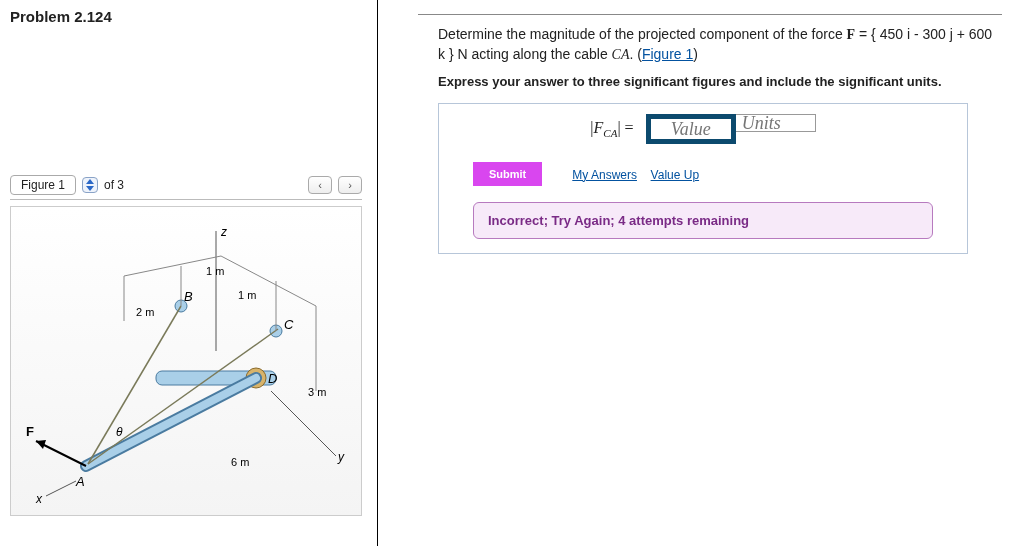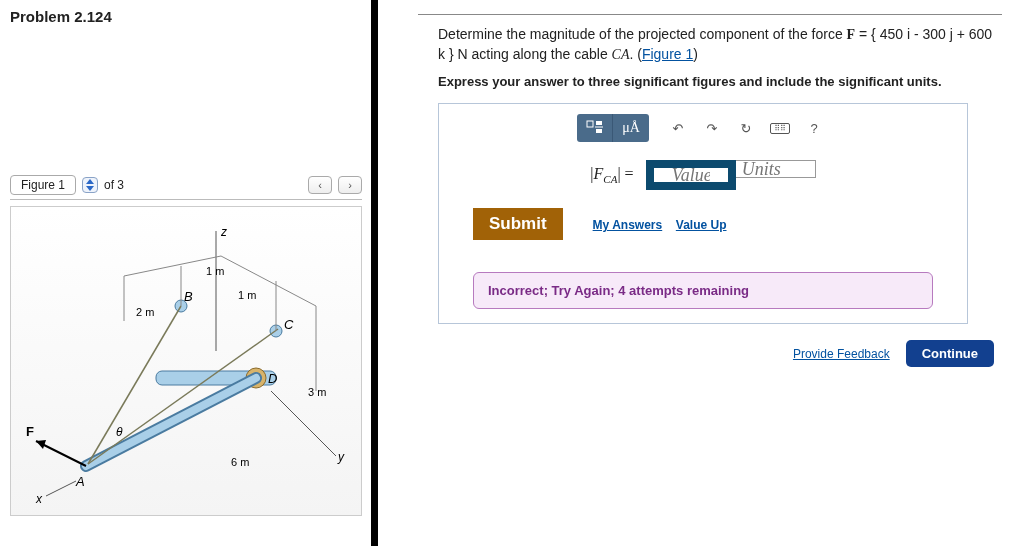--- a/index.html
+++ b/index.html
@@ -13,21 +13,21 @@
     height: 546px;
     overflow: hidden;
   }
   .split {
     display: flex;
     width: 1022px;
     height: 546px;
   }
   .left-pane {
     width: 378px;
-    border-right: 7px solid #000000;
+    border-right: 1px solid #000000;
     padding: 8px 10px;
     position: relative;
   }
   .right-pane {
     flex: 1;
     padding: 14px 20px 10px 40px;
     position: relative;
   }
   .problem-title {
     font-size: 15px;
@@ -106,40 +106,40 @@
   }
   .answer-row{
     display:flex;align-items:center;justify-content:center;
     padding:10px 0 12px 0; gap:12px;
   }
   .answer-label{
     font-family:"Times New Roman",serif; font-size:16px;
   }
   .input-combo{display:flex;}
   .val-input{
-    width:90px;height:30px;border:8px solid #0c4a6e;
+    width:90px;height:30px;border:5px solid #0c4a6e;
     font-style:italic;font-family:"Times New Roman",serif;
-    font-size:18px;color:#888;padding:0 18px;
+    font-size:18px;color:#888;padding:0 4px;text-align:center;
   }
   .unit-input{
     width:80px;height:18px;border:1px solid #999;border-left:none;
     font-style:italic;font-family:"Times New Roman",serif;
     font-size:18px;color:#888;padding:0 6px;background:#fff;
   }
   .submit-row{
     display:flex;align-items:center;gap:30px;
     padding:6px 0 6px 34px;
   }
   .submit-btn{
-    background:#a16207;color:#fff;font-weight:bold;
-    border:none;padding:6px 16px;font-size:17px;cursor:pointer;
-  }
-  .link-row a{color:#0352a0;text-decoration:underline;margin-right:10px;font-size:12px;cursor:pointer;font-weight:bold;}
+    background:#d946ef;color:#fff;font-weight:bold;
+    border:none;padding:6px 16px;font-size:11px;cursor:pointer;
+  }
+  .link-row a{color:#0352a0;text-decoration:underline;margin-right:10px;font-size:12px;cursor:pointer;font-weight:normal;}
   .feedback{
-    margin:26px 34px 14px 34px;
+    margin:10px 34px 14px 34px;
     border:1px solid #b77abf;border-radius:6px;
     background:#f7eaf9;color:#7a2b86;font-weight:bold;
     padding:10px 14px;font-size:13px;
   }
   .bottom-row{
     display:flex;justify-content:flex-end;align-items:center;
     gap:16px;margin:16px 8px 0 0;
   }
   .provide-link{color:#0352a0;text-decoration:underline;font-size:12px;cursor:pointer;}
   .continue-btn{
@@ -219,44 +219,20 @@
   <div class="right-pane">
     <hr class="part-sep">
 
     <div class="desc-block">
       <span>Determine the magnitude of the projected component of the force </span><span class="vector-f">F</span><span> = { 450 i - 300 j + 600 k } N</span><span> acting along the cable </span><span class="serif-it">CA</span><span>. (</span><a class="fig-link">Figure 1</a><span>)</span>
     </div>
 
     <div class="instruct">Express your answer to three significant figures and include the significant units.</div>
 
     <div class="answer-box">
-      <div class="toolbar">
-        <div class="tool-dark">
-          <span class="tb">
-            <svg width="18" height="16">
-                <rect x="1" y="1" width="6" height="6" fill="none" stroke="#fff"></rect>
-                <rect x="10" y="1" width="6" height="4" fill="#fff"></rect>
-                <rect x="10" y="9" width="6" height="4" fill="#fff"></rect>
-                <line x1="9" y1="7" x2="17" y2="7" stroke="#fff"></line>
-              </svg>
-          </span>
-          <span class="tb" style="font-family:'Times New Roman',serif;">
-            <span>μÅ</span>
-          </span>
-        </div>
-        <div class="tool-light">
-          <span class="tb">↶</span>
-          <span class="tb">↷</span>
-          <span class="tb">↻</span>
-          <span class="tb">
-              <span class="keyboard-icon">⠿⠿</span>
-            </span>
-          <span class="tb">?</span>
-        </div>
-      </div>
 
       <div class="answer-row">
         <span class="answer-label">
           <span>|</span><span style="font-style:italic">F</span><sub style="font-style:italic;font-size:11px">CA</sub><span>| =</span>
         </span>
         <span class="input-combo">
           <input class="val-input" placeholder="Value" style="">
           <input class="unit-input" placeholder="Units" style="">
         </span>
       </div>
@@ -265,18 +241,14 @@
         <button class="submit-btn">Submit</button>
         <span class="link-row">
           <a>My Answers</a>
           <a>Value Up</a>
         </span>
       </div>
 
       <div class="feedback">Incorrect; Try Again; 4 attempts remaining</div>
     </div>
 
-    <div class="bottom-row">
-      <a class="provide-link">Provide Feedback</a>
-      <button class="continue-btn">Continue</button>
-    </div>
   </div>
 </div>
 
 </body></html>

